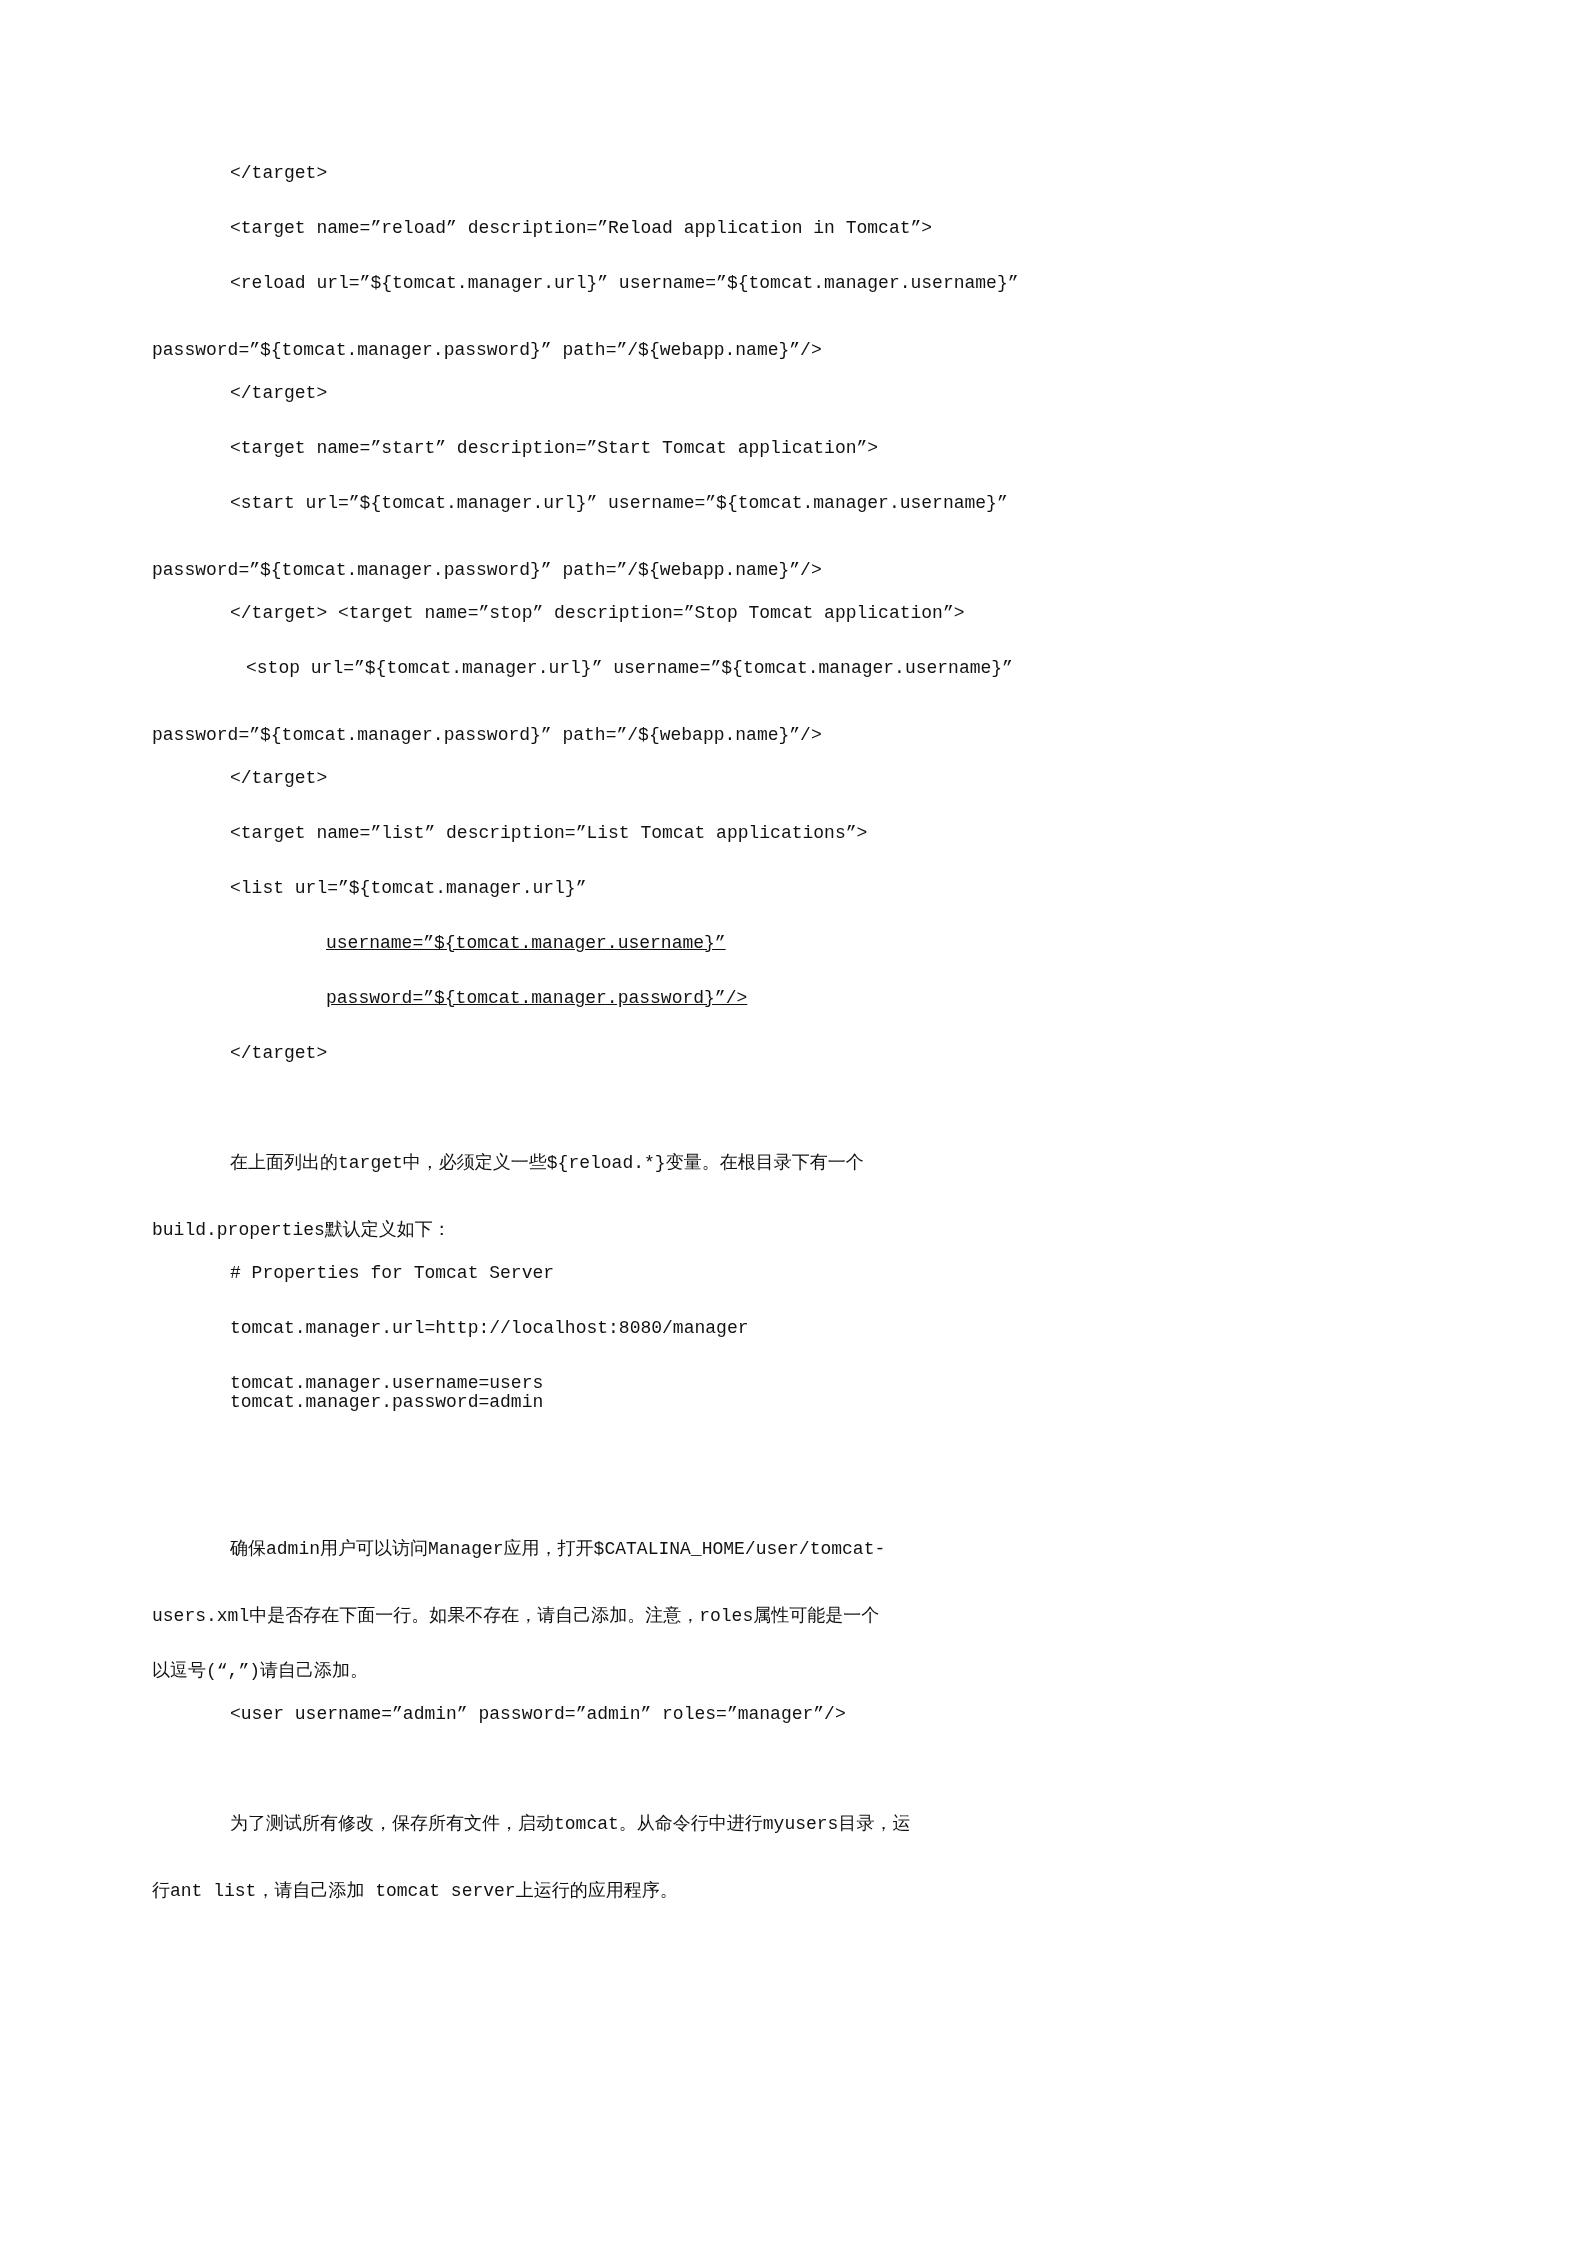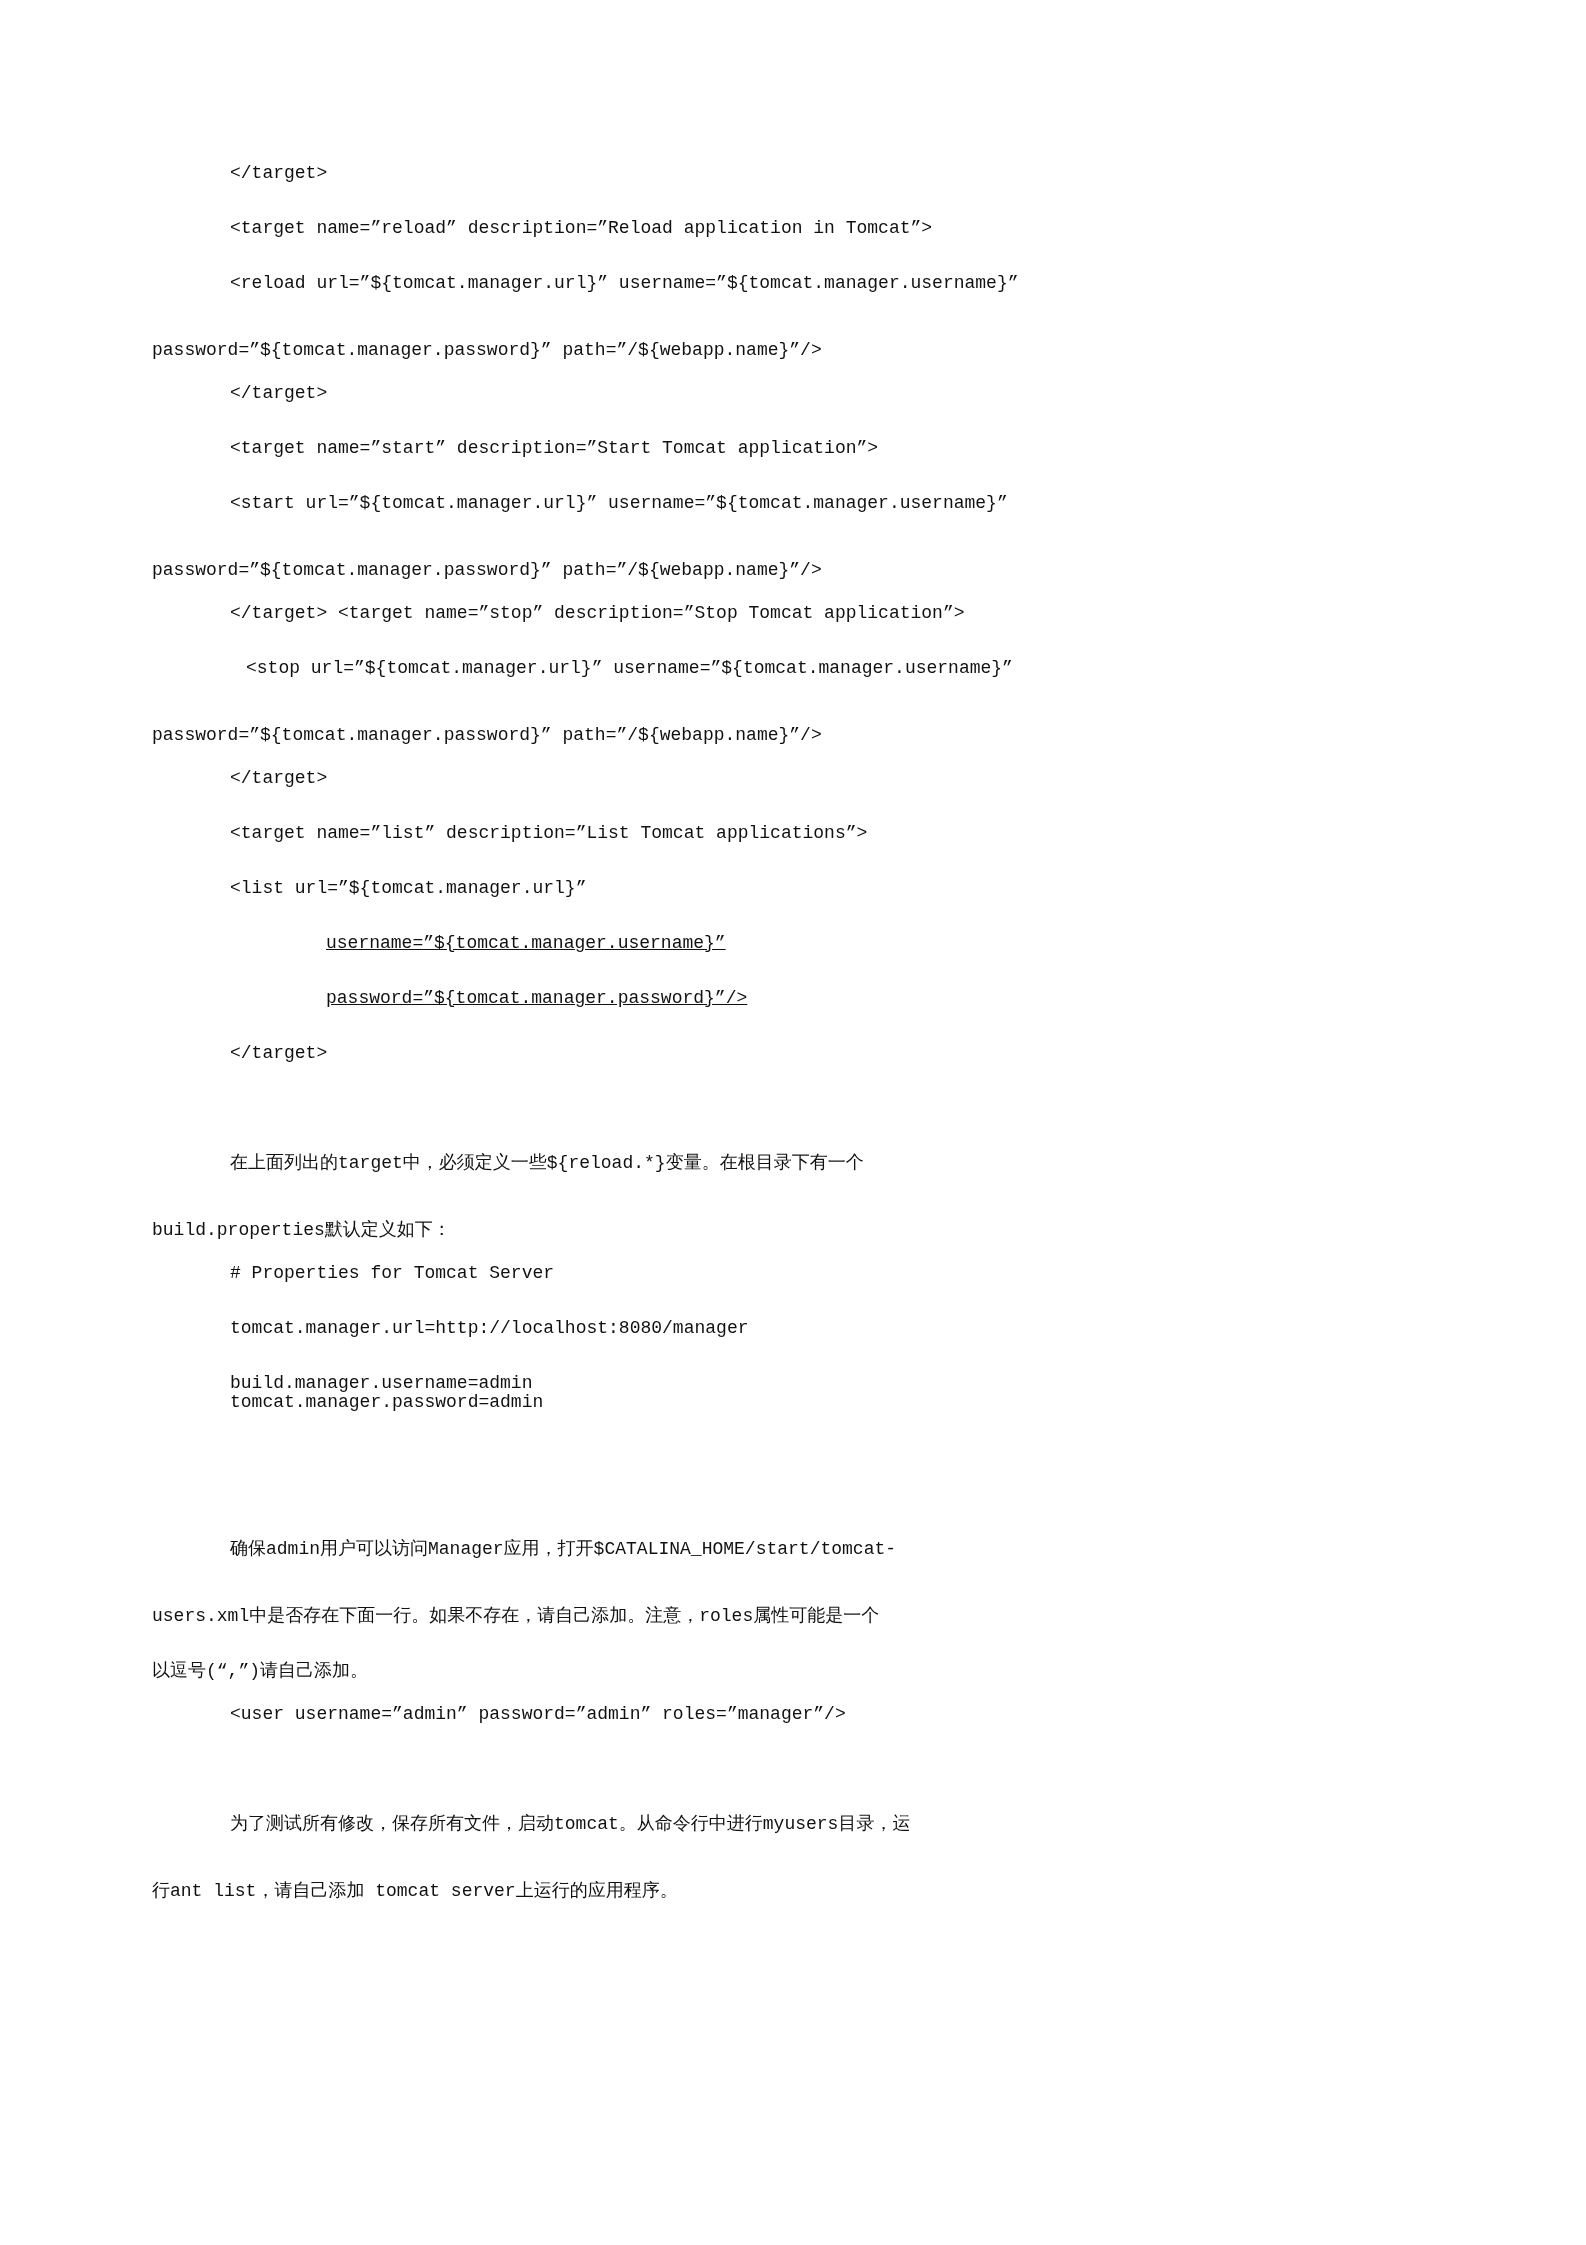--- a/index.html
+++ b/index.html
@@ -32,23 +32,23 @@
   <div class="line l1" style="top:868px">&lt;list url=”${tomcat.manager.url}”</div>
   <div class="line l2" style="top:923px">username=”${tomcat.manager.username}”</div>
   <div class="line l2" style="top:978px">password=”${tomcat.manager.password}”/&gt;</div>
   <div class="line l1" style="top:1033px">&lt;/target&gt;</div>
 
   <div class="line l1" style="top:1143px">在上面列出的target中，必须定义一些${reload.*}变量。在根目录下有一个</div>
   <div class="line l0" style="top:1198px">build.properties默认定义如下：</div>
 
   <div class="line l1" style="top:1253px"># Properties for Tomcat Server</div>
   <div class="line l1" style="top:1308px">tomcat.manager.url=http://localhost:8080/manager</div>
-  <div class="line l1" style="top:1363px">build.manager.username=admin</div>
+  <div class="line l1" style="top:1363px">tomcat.manager.username=users</div>
   <div class="line l1" style="top:1382px">tomcat.manager.password=admin</div>
 
-  <div class="line l1" style="top:1529px">确保admin用户可以访问Manager应用，打开$CATALINA_HOME/start/tomcat-</div>
+  <div class="line l1" style="top:1529px">确保admin用户可以访问Manager应用，打开$CATALINA_HOME/user/tomcat-</div>
   <div class="line l0" style="top:1584px">users.xml中是否存在下面一行。如果不存在，请自己添加。注意，roles属性可能是一个</div>
   <div class="line l0" style="top:1639px">以逗号(“,”)请自己添加。</div>
   <div class="line l1" style="top:1694px">&lt;user username=”admin” password=”admin” roles=”manager”/&gt;</div>
 
   <div class="line l1" style="top:1804px">为了测试所有修改，保存所有文件，启动tomcat。从命令行中进行myusers目录，运</div>
   <div class="line l0" style="top:1859px">行ant list，请自己添加 tomcat server上运行的应用程序。</div>
 </div>
 
 </body></html>

